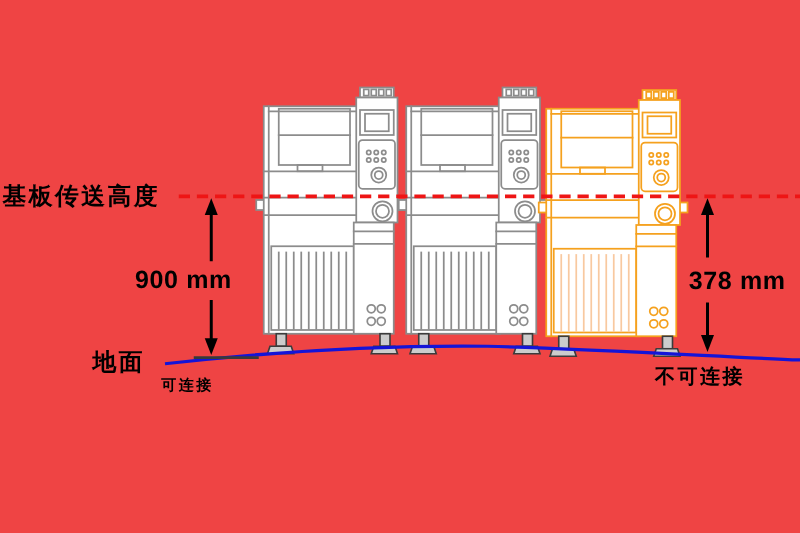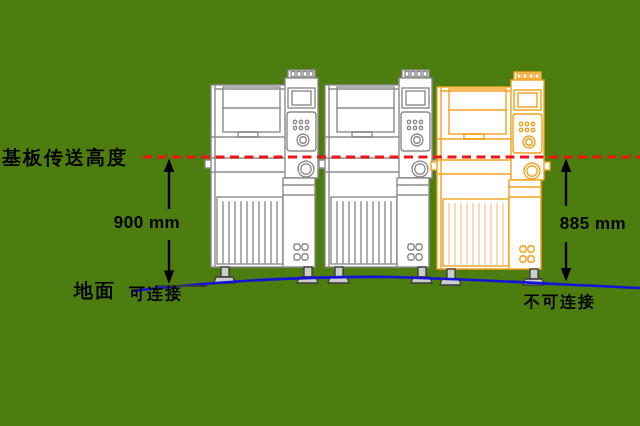--- a/index.html
+++ b/index.html
@@ -1,38 +1,38 @@
 <!DOCTYPE html>
 <html><head>
 <meta charset="utf-8">
 <style>
   html, body { margin: 0; padding: 0; background: #ffffff; }
   #stage {
     position: relative;
     width: 640px;
     height: 426px;
-    background: #4d7c0f;
+    background: #ef4444;
     overflow: hidden;
     font-family: "Liberation Sans", "DejaVu Sans", sans-serif;
     color: #000;
   }
   #diagram-svg { position: absolute; left: 0; top: 0; }
   .label {
     position: absolute;
     font-weight: bold;
     color: #000;
     white-space: nowrap;
     line-height: 1.05;
   }
   .label-cjk { font-size: 19px; letter-spacing: 2px; }
-  .label-measure { font-size: 17px; letter-spacing: 0.5px; text-align: center; }
+  .label-measure { font-size: 20px; letter-spacing: 0.5px; }
   #lbl-transfer-height { left: 2px;   top: 148px; }
   #lbl-900             { left: 108px; top: 214px; width: 78px; }
   #lbl-ground          { left: 74px;  top: 281px; text-align: right; }
-  #lbl-connectable     { left: 129px; top: 286px; font-size: 16px; }
+  #lbl-connectable     { left: 129px; top: 302px; font-size: 12px; }
   #lbl-885             { left: 551px; top: 215px; width: 84px; }
   #lbl-not-connectable { left: 524px; top: 294px; font-size: 16px; }
 </style>
 </head>
 <body>
 
 <div id="stage">
 
   <svg id="diagram-svg" width="640" height="426" viewBox="0 0 640 426">
     <defs>
@@ -138,16 +138,16 @@
   </svg>
 
   <div class="label label-cjk" id="lbl-transfer-height">基板传送高度</div>
 
   <div class="label label-measure" id="lbl-900">900 mm</div>
 
   <div class="label label-cjk" id="lbl-ground">地面</div>
 
   <div class="label label-cjk" id="lbl-connectable">可连接</div>
 
-  <div class="label label-measure" id="lbl-885">885 mm</div>
+  <div class="label label-measure" id="lbl-885">378 mm</div>
 
   <div class="label label-cjk" id="lbl-not-connectable">不可连接</div>
 </div>
 
 </body></html>

